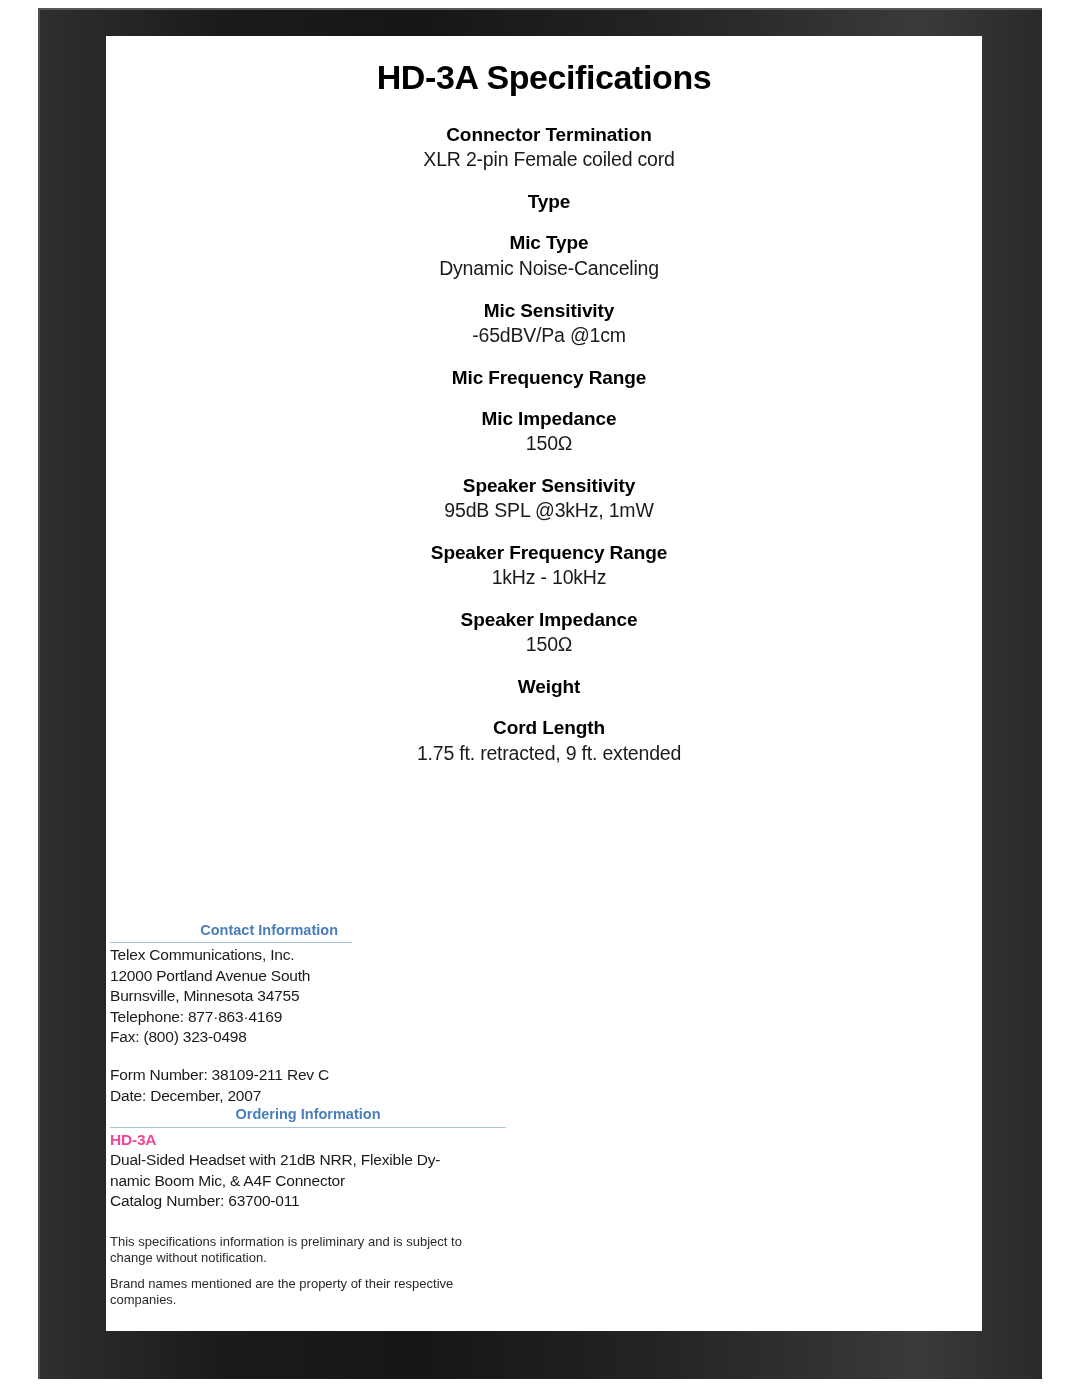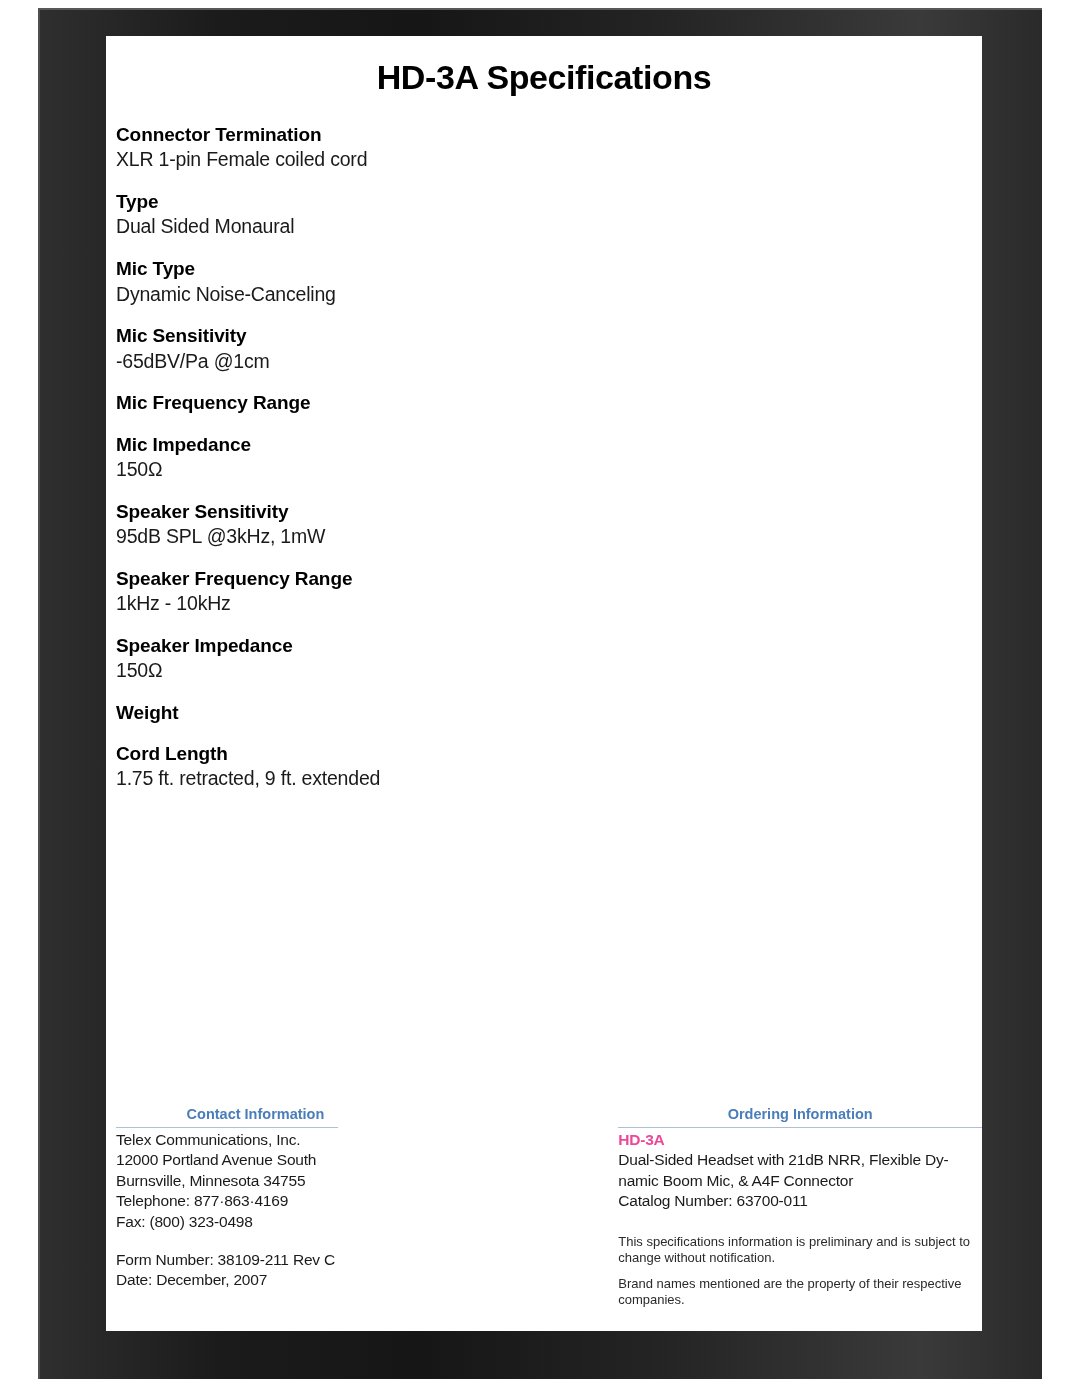--- a/index.html
+++ b/index.html
@@ -72,20 +72,21 @@
     letter-spacing: -0.4px;
     margin: 22px 0 0 0;
     padding: 0;
     line-height: 1.15;
   }
 
   
   .specs {
     margin: 26px 0 0 0;
     padding: 0 0 0 10px;
+    text-align: center;
   }
   .spec-row {
     margin: 0 0 17px 0;
   }
   .spec-label {
     font-size: 19px;
     font-weight: bold;
     color: #000000;
     line-height: 1.28;
     letter-spacing: -0.1px;
@@ -94,25 +95,25 @@
     font-size: 19.5px;
     font-weight: normal;
     color: #1a1a1a;
     line-height: 1.32;
     letter-spacing: -0.2px;
   }
 
   
   .footer {
     position: absolute;
-    left: 10px;
+    left: 4px;
     right: 0px;
     bottom: 14px;
     display: flex;
-    flex-direction: row;
+    flex-direction: column;
     align-items: flex-start;
   }
   .footer-col {
     box-sizing: border-box;
   }
   .col-left  { width: 250px; padding-right: 8px; }
   .col-gap   { width: 296px; }
   .col-right { width: 396px; }
 
   .section-heading {
@@ -155,25 +156,24 @@
 
 <div class="page">
   <div class="frame">
     <div class="paper">
 
       <h1 class="doc-title">HD-3A Specifications</h1>
 
       <div class="specs">
         <div class="spec-row">
           <div class="spec-label">Connector Termination</div>
-          <div class="spec-value">XLR 1-pin Female coiled cord</div>
+          <div class="spec-value">XLR 2-pin Female coiled cord</div>
         </div>
         <div class="spec-row">
           <div class="spec-label">Type</div>
-          <div class="spec-value">Dual Sided Monaural</div>
         </div>
         <div class="spec-row">
           <div class="spec-label">Mic Type</div>
           <div class="spec-value">Dynamic Noise-Canceling</div>
         </div>
         <div class="spec-row">
           <div class="spec-label">Mic Sensitivity</div>
           <div class="spec-value">-65dBV/Pa @1cm</div>
         </div>
         <div class="spec-row">

